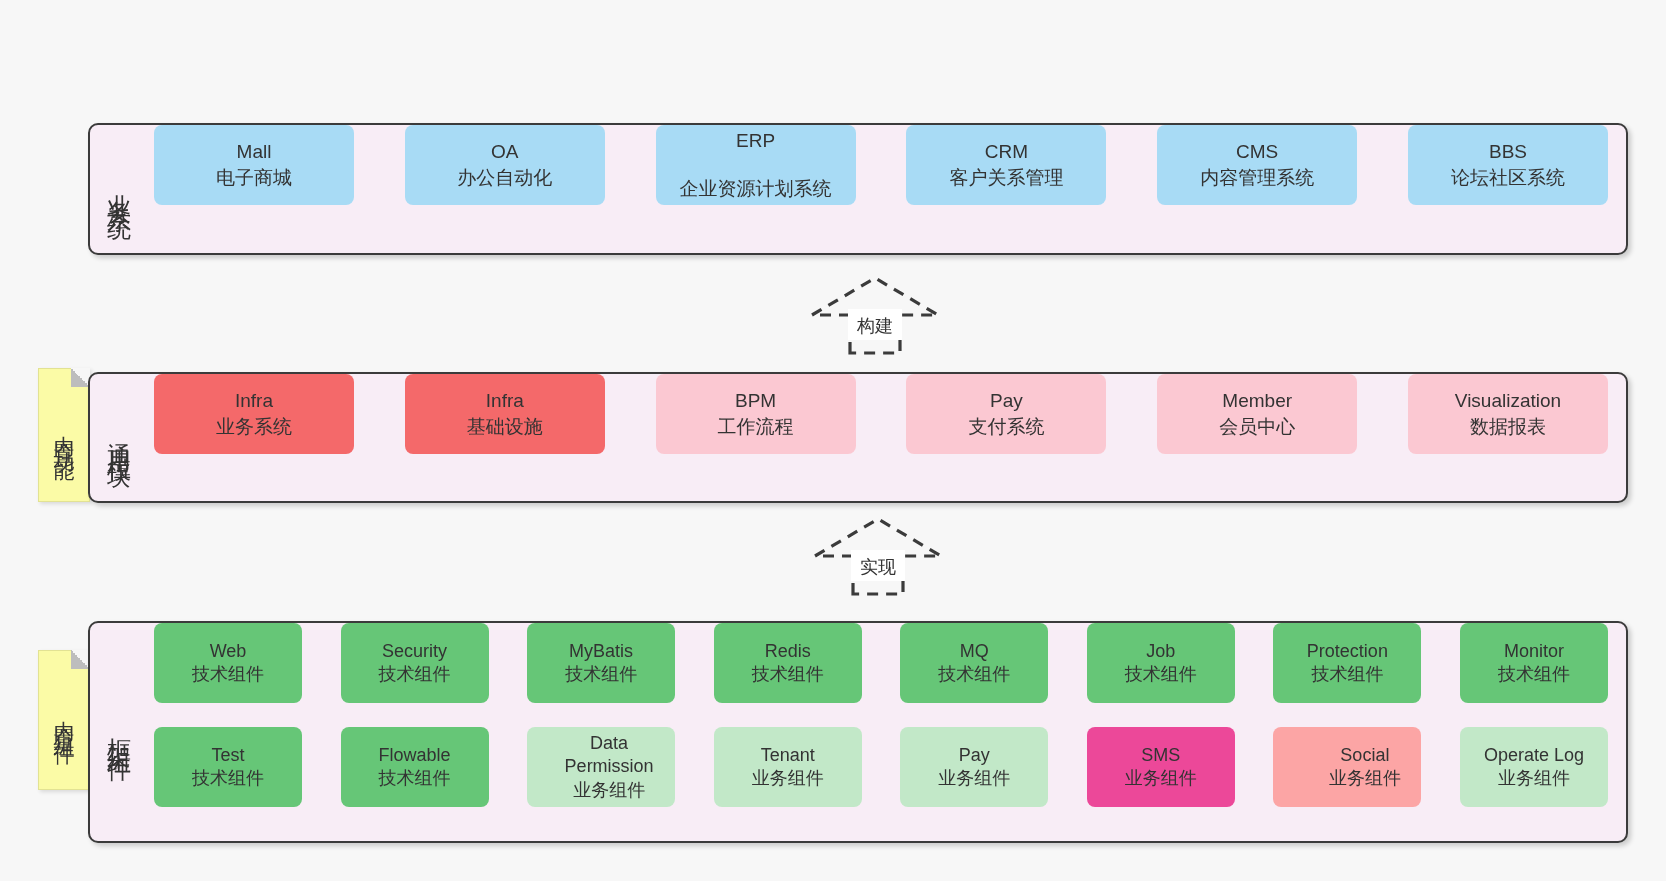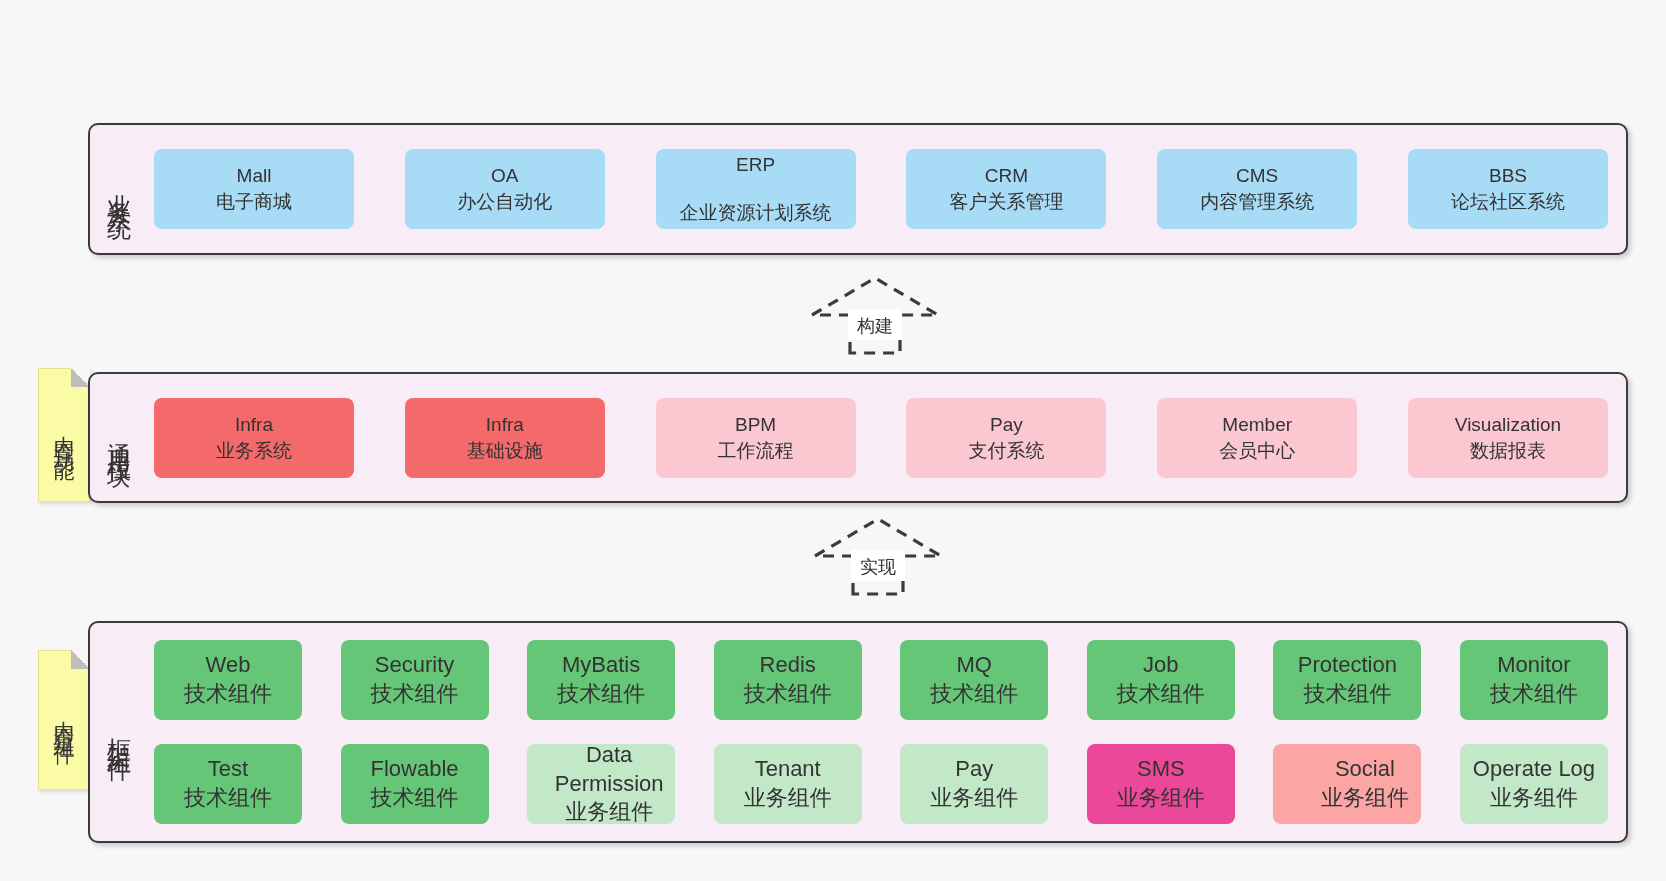--- a/index.html
+++ b/index.html
@@ -32,31 +32,31 @@
     writing-mode: vertical-lr;
     text-orientation: upright;
     font-size: 24px;
     letter-spacing: 7px;
     color: var(--text, #333);
     white-space: nowrap;
   }
 
   .rows {
     position:absolute; left:64px; right:18px; top:0; bottom:0;
-    display:flex; flex-direction:column; justify-content:center; gap:24px;
+    display:flex; flex-direction:column; justify-content:flex-start; gap:24px;
   }
   .box-row { display:flex; justify-content:space-between; }
 
   .node {
     height:80px; border-radius:8px;
     display:flex; flex-direction:column; justify-content:center; align-items:center;
     text-align:center; line-height:1.35; padding:4px 4px;
   }
   .layer-0 .node, .layer-1 .node { width:200px; font-size:19px; }
-  .layer-2 .node { width:148px; font-size:22px; line-height:1.3; }
+  .layer-2 .node { width:148px; font-size:18px; line-height:1.3; }
   .node-title, .node-subtitle { color:#333; }
 
   
   .note {
     position:absolute; left:38px; width:52px;
     background: var(--note_bg, #fbfba6);
     border: 1px solid #e2e293;
     box-shadow: 2px 2px 4px rgba(0,0,0,0.12);
     z-index: 1;
   }

